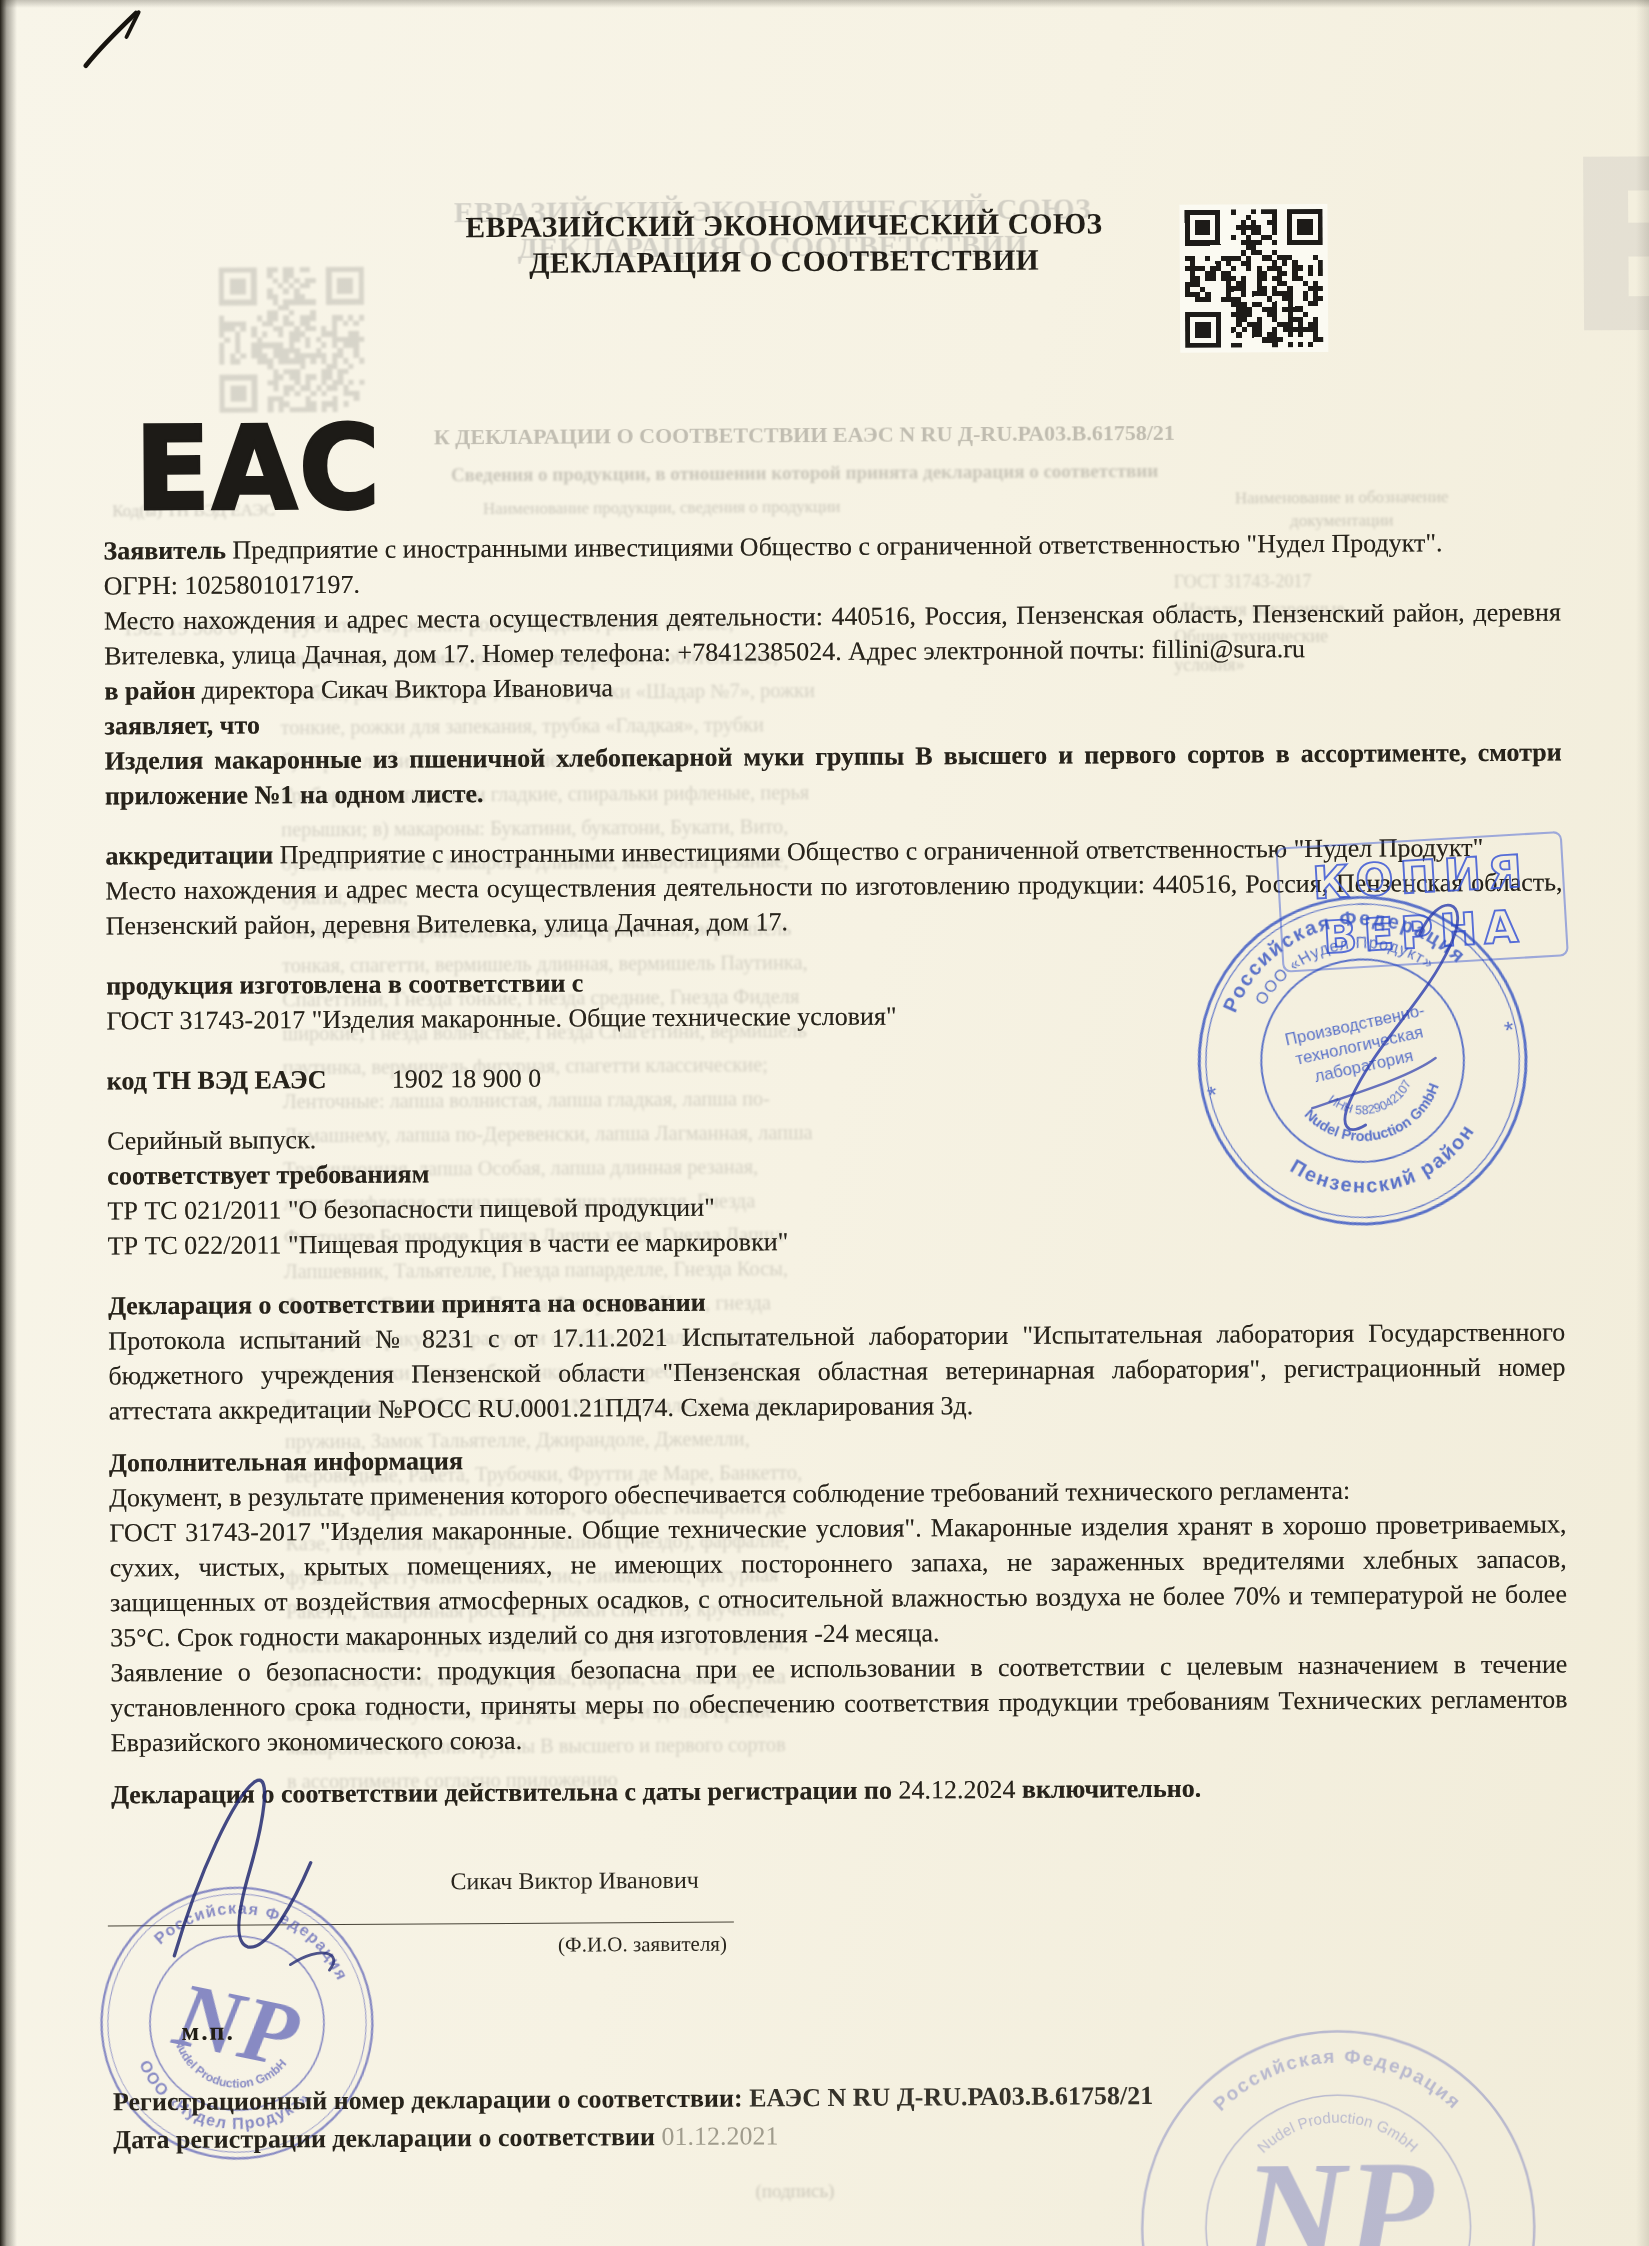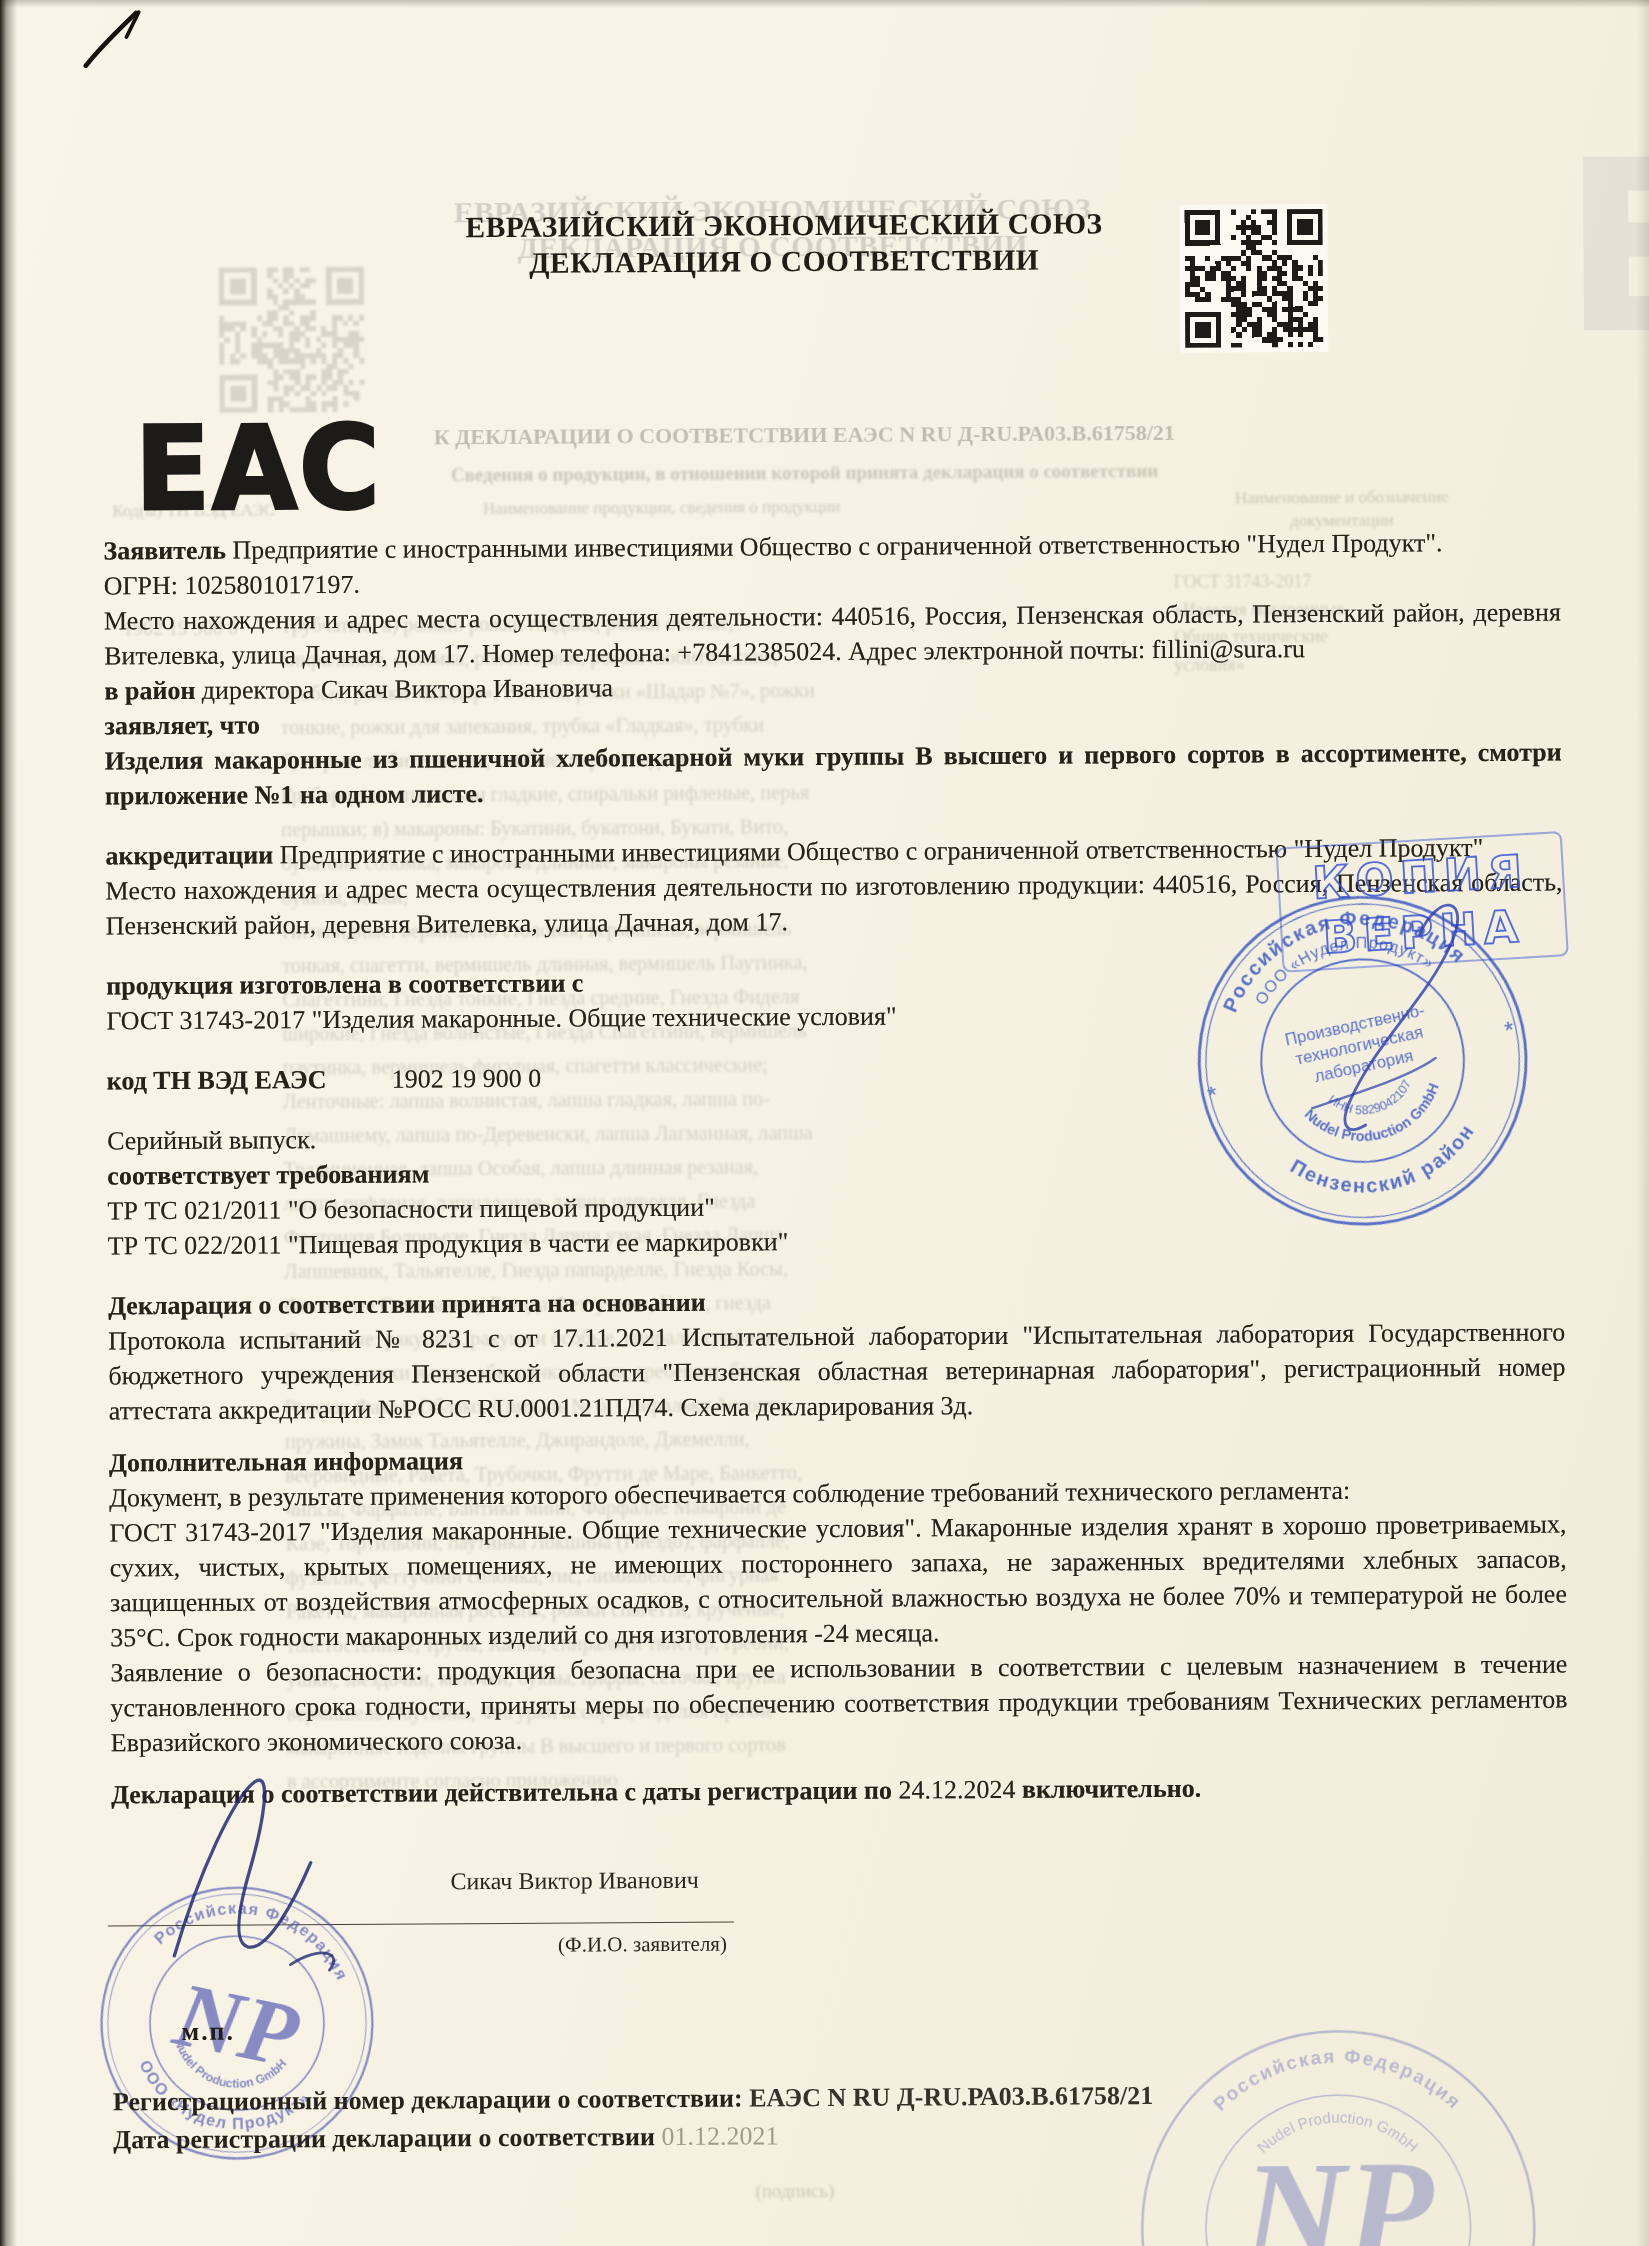--- a/index.html
+++ b/index.html
@@ -635,21 +635,21 @@
       <p><span class="b">в район</span> <span>директора Сикач Виктора Ивановича</span></p>
       <p class="b">заявляет, что</p>
       <p class="b">Изделия макаронные из пшеничной хлебопекарной муки группы В высшего и первого сортов в ассортименте, смотри приложение №1 на одном листе.</p>
 
       <p class="g-md"><span class="b">аккредитации</span> <span>Предприятие с иностранными инвестициями Общество с ограниченной ответственностью "Нудел Продукт"</span></p>
       <p>Место нахождения и адрес места осуществления деятельности по изготовлению продукции: 440516, Россия, Пензенская область, Пензенский район, деревня Вителевка, улица Дачная, дом 17.</p>
 
       <p class="b g-md">продукция изготовлена в соответствии с</p>
       <p>ГОСТ 31743-2017 "Изделия макаронные. Общие технические условия"</p>
 
-      <p class="g-md"><span class="b tnved-label">код ТН ВЭД ЕАЭС</span><span>1902 19 900 0</span></p>
+      <p class="g-md"><span class="b tnved-label">код ТН ВЭД ЕАЭС</span><span>1902 18 900 0</span></p>
 
       <p class="g-md">Серийный выпуск.</p>
       <p class="b">соответствует требованиям</p>
       <p>ТР ТС 021/2011 "О безопасности пищевой продукции"</p>
       <p>ТР ТС 022/2011 "Пищевая продукция в части ее маркировки"</p>
 
       <p class="b g-md">Декларация о соответствии принята на основании</p>
       <p>Протокола испытаний № 8231 с от 17.11.2021 Испытательной лаборатории "Испытательная лаборатория Государственного бюджетного учреждения Пензенской области "Пензенская областная ветеринарная лаборатория", регистрационный номер аттестата аккредитации №РОСС RU.0001.21ПД74.  Схема декларирования 3д.</p>
 
       <p class="b g-sm">Дополнительная информация</p>

